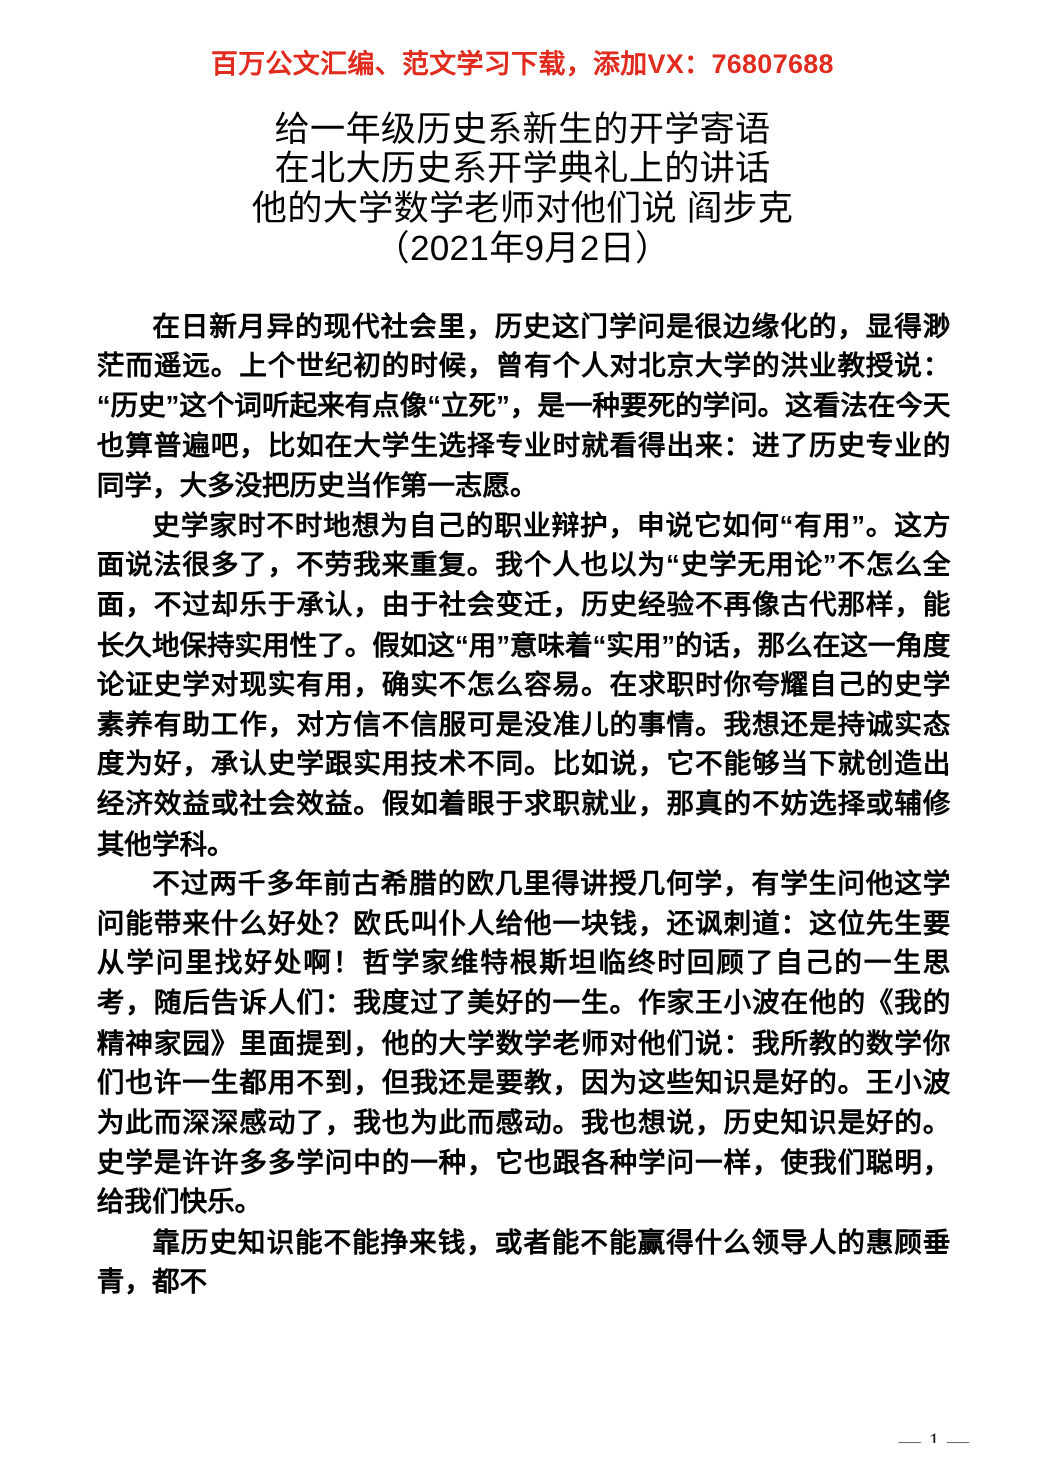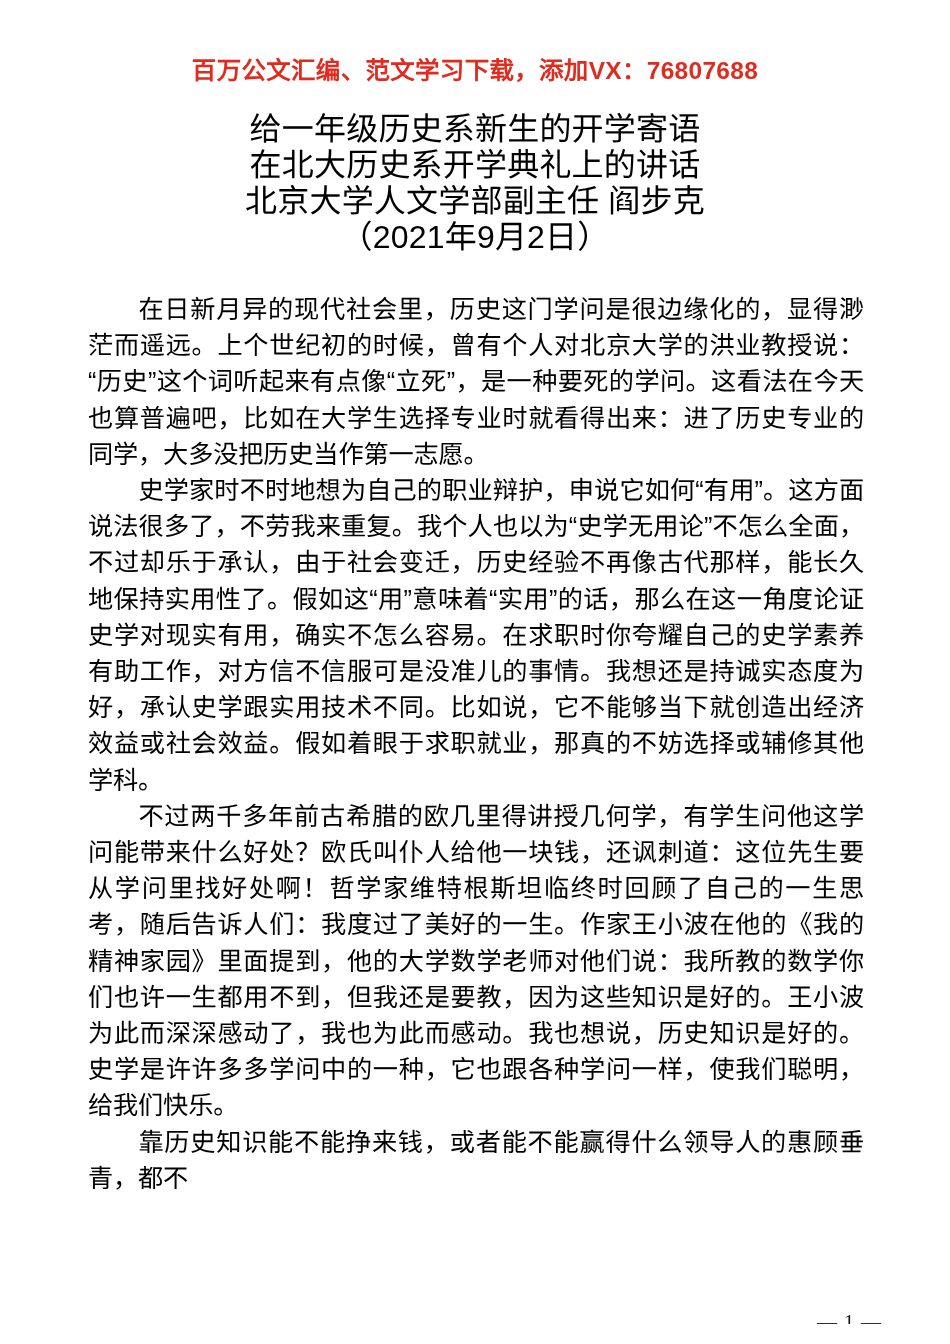--- a/index.html
+++ b/index.html
@@ -10,21 +10,21 @@
   }
   body {
     font-family: "Liberation Sans", "DejaVu Sans", sans-serif;
     color: #000000;
     -webkit-font-smoothing: antialiased;
   }
   .page {
     position: relative;
     width: 950px;
     height: 1312px;
-    margin: 12px auto;
+    margin: 0 auto;
     background: #ffffff;
     overflow: hidden;
     box-sizing: border-box;
   }
 
   
   .promo-header {
     position: absolute;
     top: 43px;
     left: 0;
@@ -62,20 +62,21 @@
   }
   .para {
     font-size: 25.2px;
     line-height: 36.2px;
     text-align: justify;
     text-justify: inter-ideograph;
     text-align-last: left;
     margin: 0;
     text-indent: 2em;
     letter-spacing: -0.15px;
+    font-weight: bold;
   }
 
   
   .page-number {
     position: absolute;
     left: 0;
     top: 1297px;
     width: 950px;
     text-align: right;
     padding-right: 68px;
@@ -90,21 +91,21 @@
 </head>
 <body>
 
 <div class="page">
 
   <div class="promo-header">百万公文汇编、范文学习下载，添加VX：76807688</div>
 
   <div class="title-block">
     <div class="title-line">给一年级历史系新生的开学寄语</div>
     <div class="title-line">在北大历史系开学典礼上的讲话</div>
-    <div class="title-line">北京大学人文学部副主任  阎步克</div>
+    <div class="title-line">他的大学数学老师对他们说  阎步克</div>
     <div class="title-line">（2021年9月2日）</div>
   </div>
 
   <div class="body-text">
     <p class="para">在日新月异的现代社会里，历史这门学问是很边缘化的，显得渺茫而遥远。上个世纪初的时候，曾有个人对北京大学的洪业教授说：“历史”这个词听起来有点像“立死”，是一种要死的学问。这看法在今天也算普遍吧，比如在大学生选择专业时就看得出来：进了历史专业的同学，大多没把历史当作第一志愿。</p>
     <p class="para">史学家时不时地想为自己的职业辩护，申说它如何“有用”。这方面说法很多了，不劳我来重复。我个人也以为“史学无用论”不怎么全面，不过却乐于承认，由于社会变迁，历史经验不再像古代那样，能长久地保持实用性了。假如这“用”意味着“实用”的话，那么在这一角度论证史学对现实有用，确实不怎么容易。在求职时你夸耀自己的史学素养有助工作，对方信不信服可是没准儿的事情。我想还是持诚实态度为好，承认史学跟实用技术不同。比如说，它不能够当下就创造出经济效益或社会效益。假如着眼于求职就业，那真的不妨选择或辅修其他学科。</p>
     <p class="para">不过两千多年前古希腊的欧几里得讲授几何学，有学生问他这学问能带来什么好处？欧氏叫仆人给他一块钱，还讽刺道：这位先生要从学问里找好处啊！哲学家维特根斯坦临终时回顾了自己的一生思考，随后告诉人们：我度过了美好的一生。作家王小波在他的《我的精神家园》里面提到，他的大学数学老师对他们说：我所教的数学你们也许一生都用不到，但我还是要教，因为这些知识是好的。王小波为此而深深感动了，我也为此而感动。我也想说，历史知识是好的。史学是许许多多学问中的一种，它也跟各种学问一样，使我们聪明，给我们快乐。</p>
     <p class="para">靠历史知识能不能挣来钱，或者能不能赢得什么领导人的惠顾垂青，都不</p>
   </div>
 

